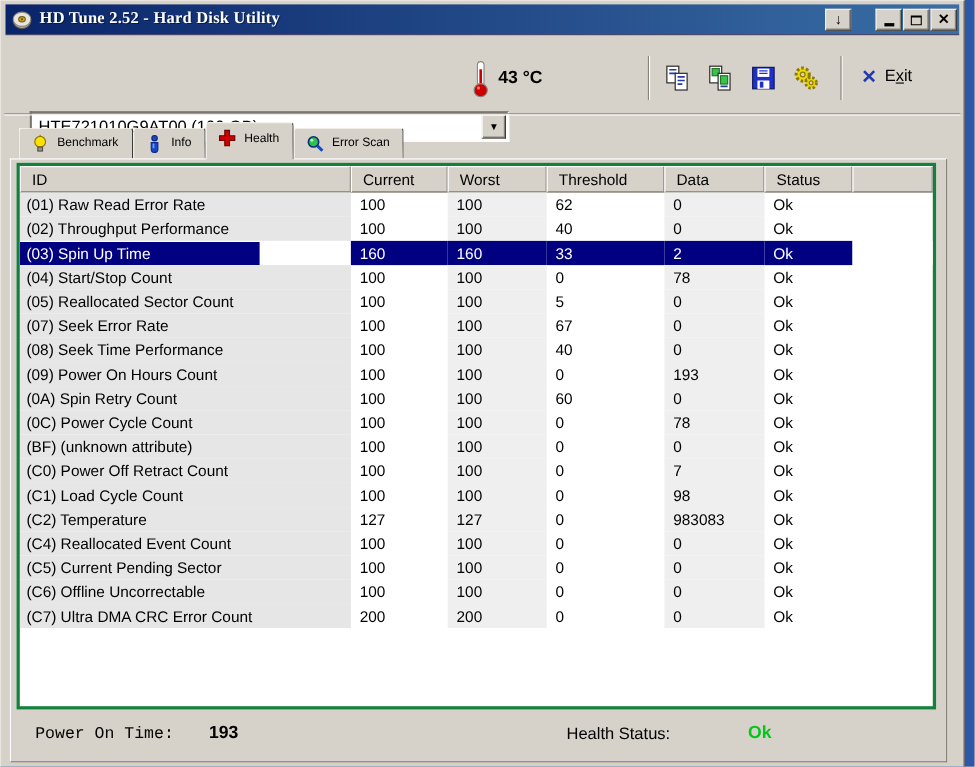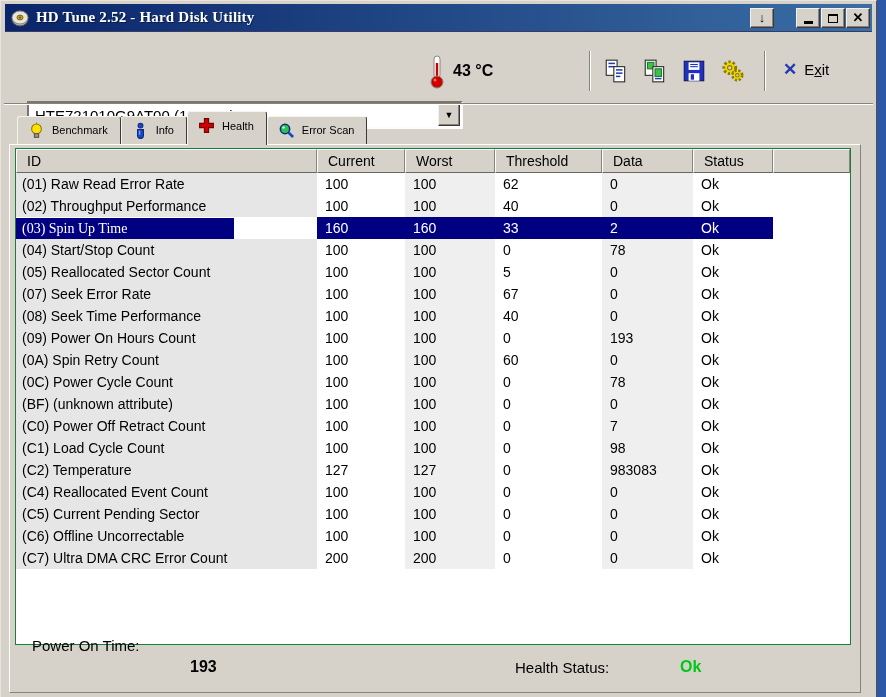--- a/index.html
+++ b/index.html
@@ -89,46 +89,46 @@
   .tabpanel {
     position:absolute; left:8px; top:143px; width:852px; height:549px;
     background:#d6d2ca;
     border-left:1px solid #fff; border-top:1px solid #fff;
     border-right:1px solid #87837b; border-bottom:1px solid #87837b;
   }
 
   
   .listview {
     position:absolute; left:5px; top:3px; width:836px; height:497px;
-    background:#fff; border:1px solid #15803d; overflow:hidden;
+    background:#fff; border:3px solid #15803d; overflow:hidden;
   }
   .lv-grid { display:grid; grid-template-columns:301px 88px 90px 107px 91px 80px auto; }
   .lv-header { height:24px; }
   .lv-hcell {
     background:#d6d2ca; font-size:14px; color:#000;
     border-top:1px solid #fff; border-left:1px solid #fff;
     border-right:1px solid #87837b; border-bottom:1px solid #6b675f;
     display:flex; align-items:center; padding-left:10px; cursor:default;
   }
   .lv-row { height:22px; }
   .lv-cell { font-size:14px; color:#000; display:flex; align-items:center;
     padding-left:8px; white-space:nowrap; overflow:hidden; cursor:default; }
   .col-id { background:#e6e6e6; padding-left:0; }
   .col-worst { background:#efefef; }
   .col-data { background:#efefef; }
   .id-text { display:block; width:218px; line-height:21px; padding-left:6px; }
   .lv-row.selected .lv-cell { background:var(--sel); color:#fff; }
-  .lv-row.selected .col-id { background:#fff;font-family:Liberation Serif, serif; }
+  .lv-row.selected .col-id { background:#fff; }
   .lv-row.selected .col-id .id-text { background:var(--sel); color:#fff; }
   .lv-row.selected .col-filler { background:#fff; }
 
   
   .status-label { position:absolute; font-size:15px; color:#000; }
   .status-value { position:absolute; font-size:16px; font-weight:bold; color:#000; }
-  .pot-label { left:22px; top:492px; }
+  .pot-label { left:22px; top:514px;font-family:Liberation Mono, monospace; }
   .pot-value { left:180px; top:513px; }
   .hs-label  { left:505px; top:514px;text-align:center; }
   .hs-value  { left:670px; top:513px; color:var(--okgreen); }
 </style>
 </head>
 <body style="background: rgb(45, 88, 168);">
 
 <div class="screen">
   <div class="window">
 

